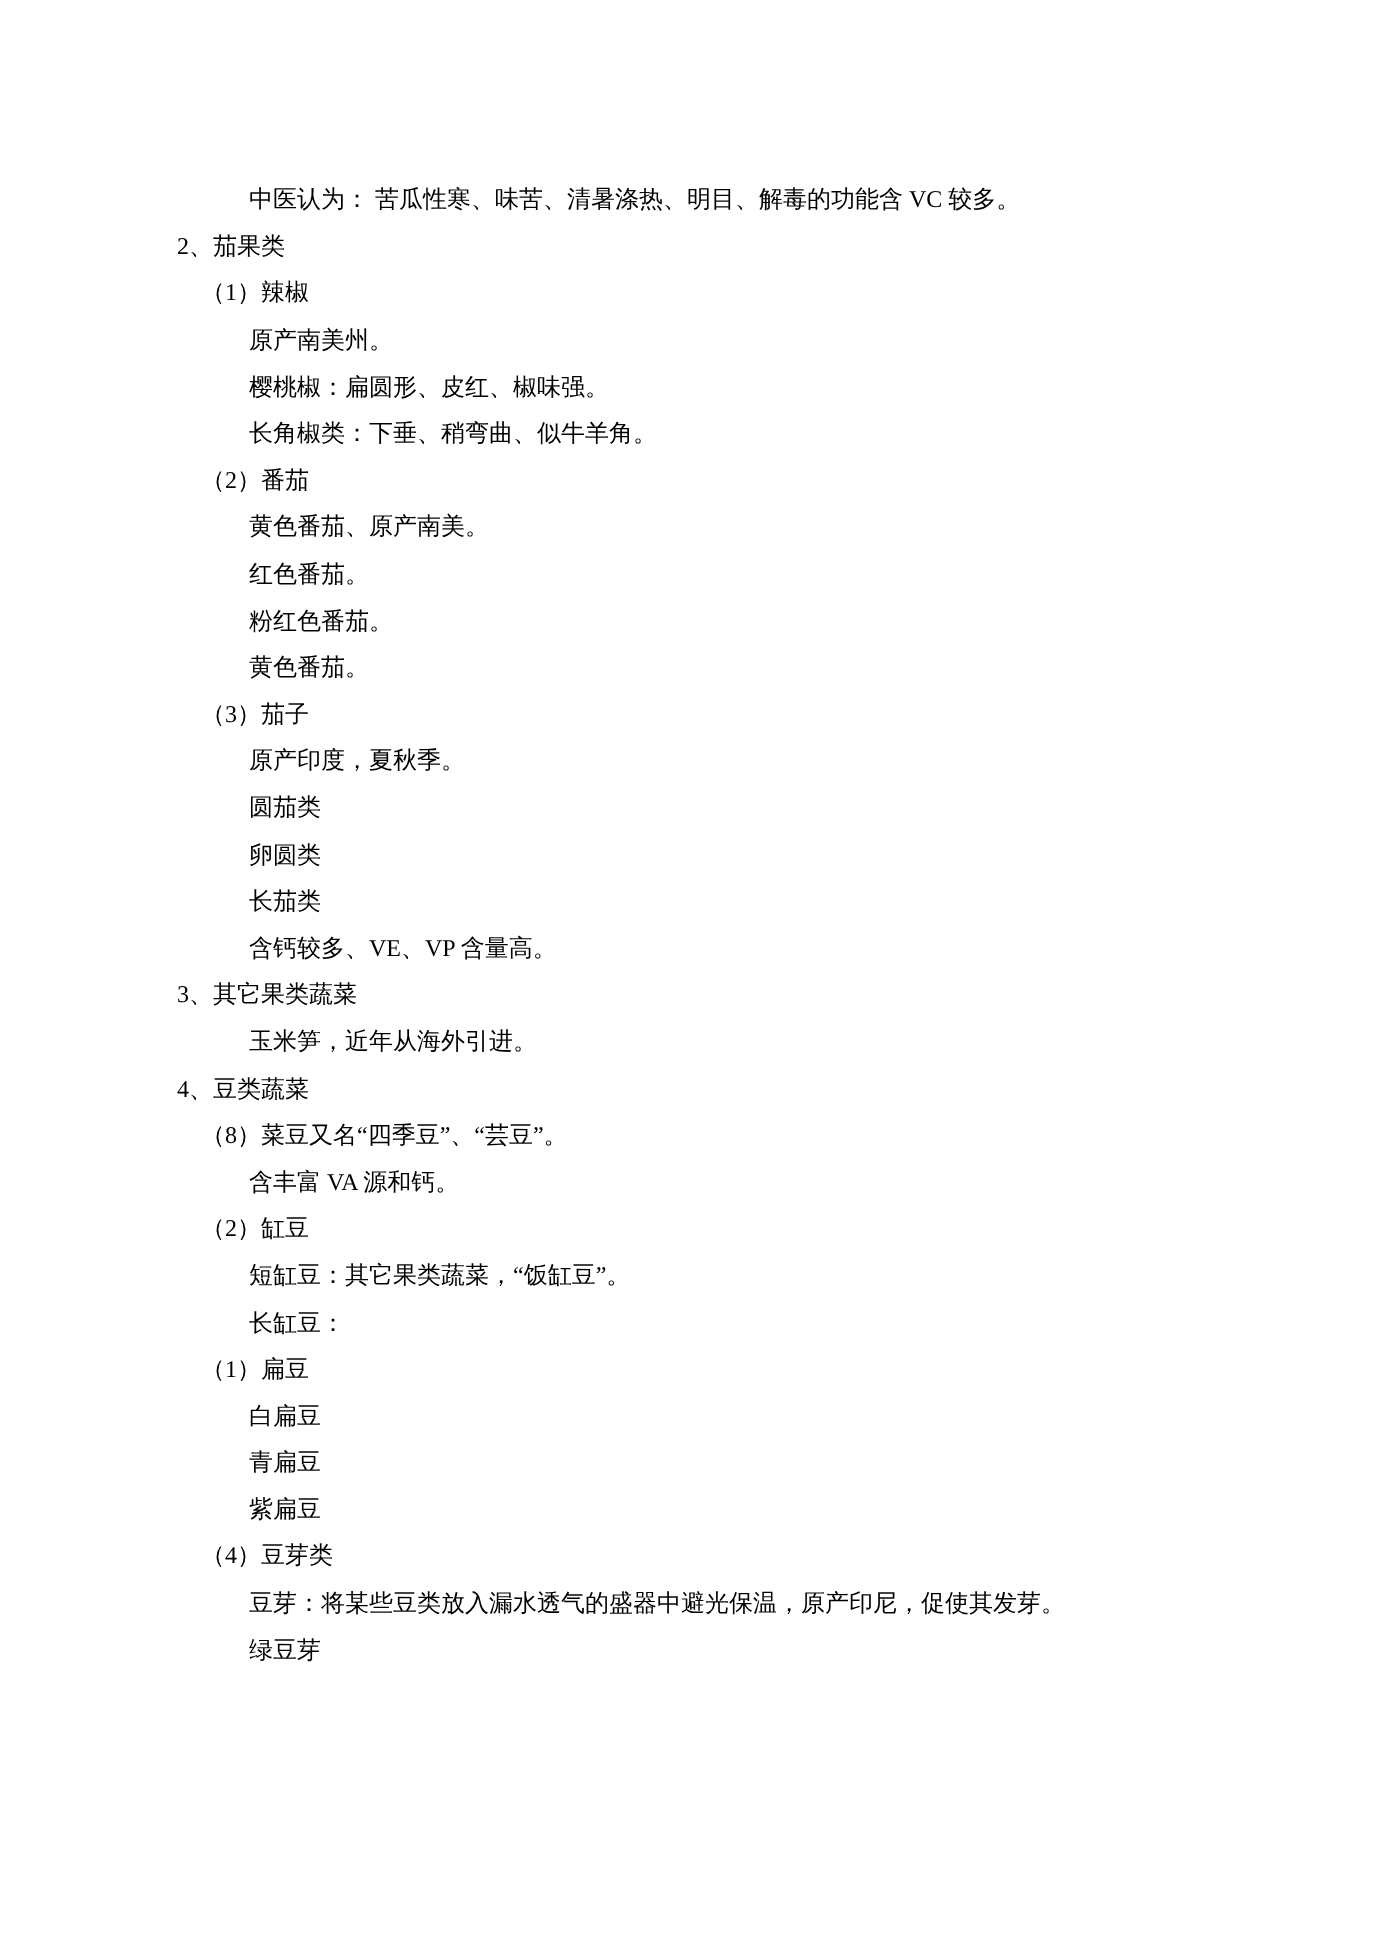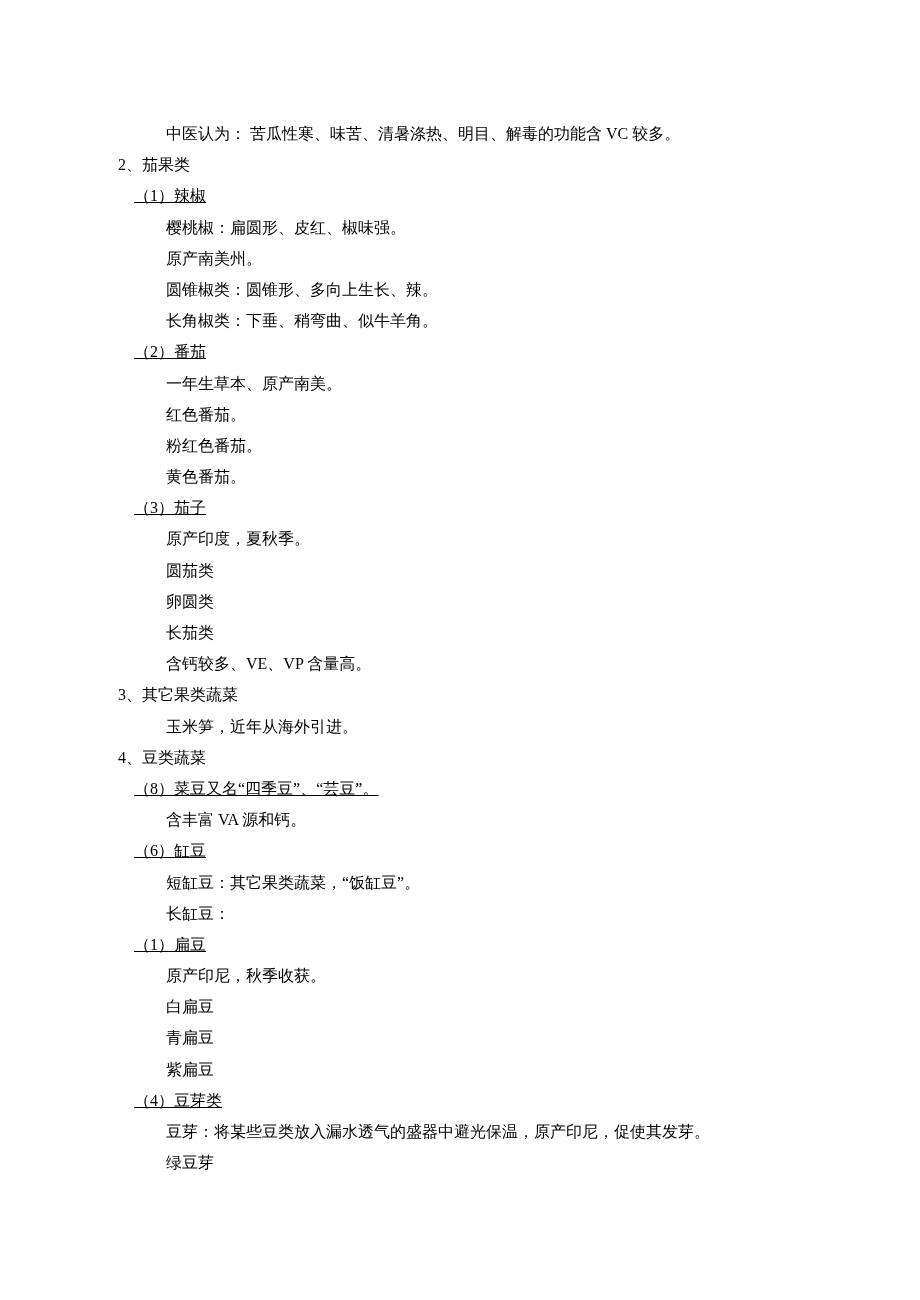--- a/index.html
+++ b/index.html
@@ -16,56 +16,54 @@
     min-height: 1300px;
     padding: 118px 118px 0 118px;
     box-sizing: border-box;
   }
   .line {
     white-space: pre-wrap;
     text-align: justify;
     text-justify: inter-ideograph;
   }
   .indent-0 { padding-left: 0; }
-  .indent-2 { padding-left: 0; text-indent: 1em; text-decoration: underline; }
+  .indent-2 { padding-left: 0; text-indent: 1em; }
   .indent-3 { padding-left: 0; text-indent: 3em; }
 </style>
 </head>
 <body>
 
 <div class="page">
   <div id="content">
       <div class="line indent-0">　　　中医认为： 苦瓜性寒、味苦、清暑涤热、明目、解毒的功能含 VC 较多。</div>
       <div class="line indent-0">2、茄果类</div>
       <div class="line indent-2">（1）辣椒</div>
+      <div class="line indent-3">原产南美州。</div>
       <div class="line indent-3">樱桃椒：扁圆形、皮红、椒味强。</div>
-      <div class="line indent-3">原产南美州。</div>
-      <div class="line indent-3">圆锥椒类：圆锥形、多向上生长、辣。</div>
       <div class="line indent-3">长角椒类：下垂、稍弯曲、似牛羊角。</div>
       <div class="line indent-2">（2）番茄</div>
-      <div class="line indent-3">一年生草本、原产南美。</div>
+      <div class="line indent-3">黄色番茄、原产南美。</div>
       <div class="line indent-3">红色番茄。</div>
       <div class="line indent-3">粉红色番茄。</div>
       <div class="line indent-3">黄色番茄。</div>
       <div class="line indent-2">（3）茄子</div>
       <div class="line indent-3">原产印度，夏秋季。</div>
       <div class="line indent-3">圆茄类</div>
       <div class="line indent-3">卵圆类</div>
       <div class="line indent-3">长茄类</div>
       <div class="line indent-3">含钙较多、VE、VP 含量高。</div>
       <div class="line indent-0">3、其它果类蔬菜</div>
       <div class="line indent-3">玉米笋，近年从海外引进。</div>
       <div class="line indent-0">4、豆类蔬菜</div>
       <div class="line indent-2">（8）菜豆又名“四季豆”、“芸豆”。</div>
       <div class="line indent-3">含丰富 VA 源和钙。</div>
-      <div class="line indent-2">（6）缸豆</div>
+      <div class="line indent-2">（2）缸豆</div>
       <div class="line indent-3">短缸豆：其它果类蔬菜，“饭缸豆”。</div>
       <div class="line indent-3">长缸豆：</div>
       <div class="line indent-2">（1）扁豆</div>
-      <div class="line indent-3">原产印尼，秋季收获。</div>
       <div class="line indent-3">白扁豆</div>
       <div class="line indent-3">青扁豆</div>
       <div class="line indent-3">紫扁豆</div>
       <div class="line indent-2">（4）豆芽类</div>
       <div class="line indent-0">　　　豆芽：将某些豆类放入漏水透气的盛器中避光保温，原产印尼，促使其发芽。</div>
       <div class="line indent-3">绿豆芽</div>
     </div>
 </div>
 
 </body></html>

